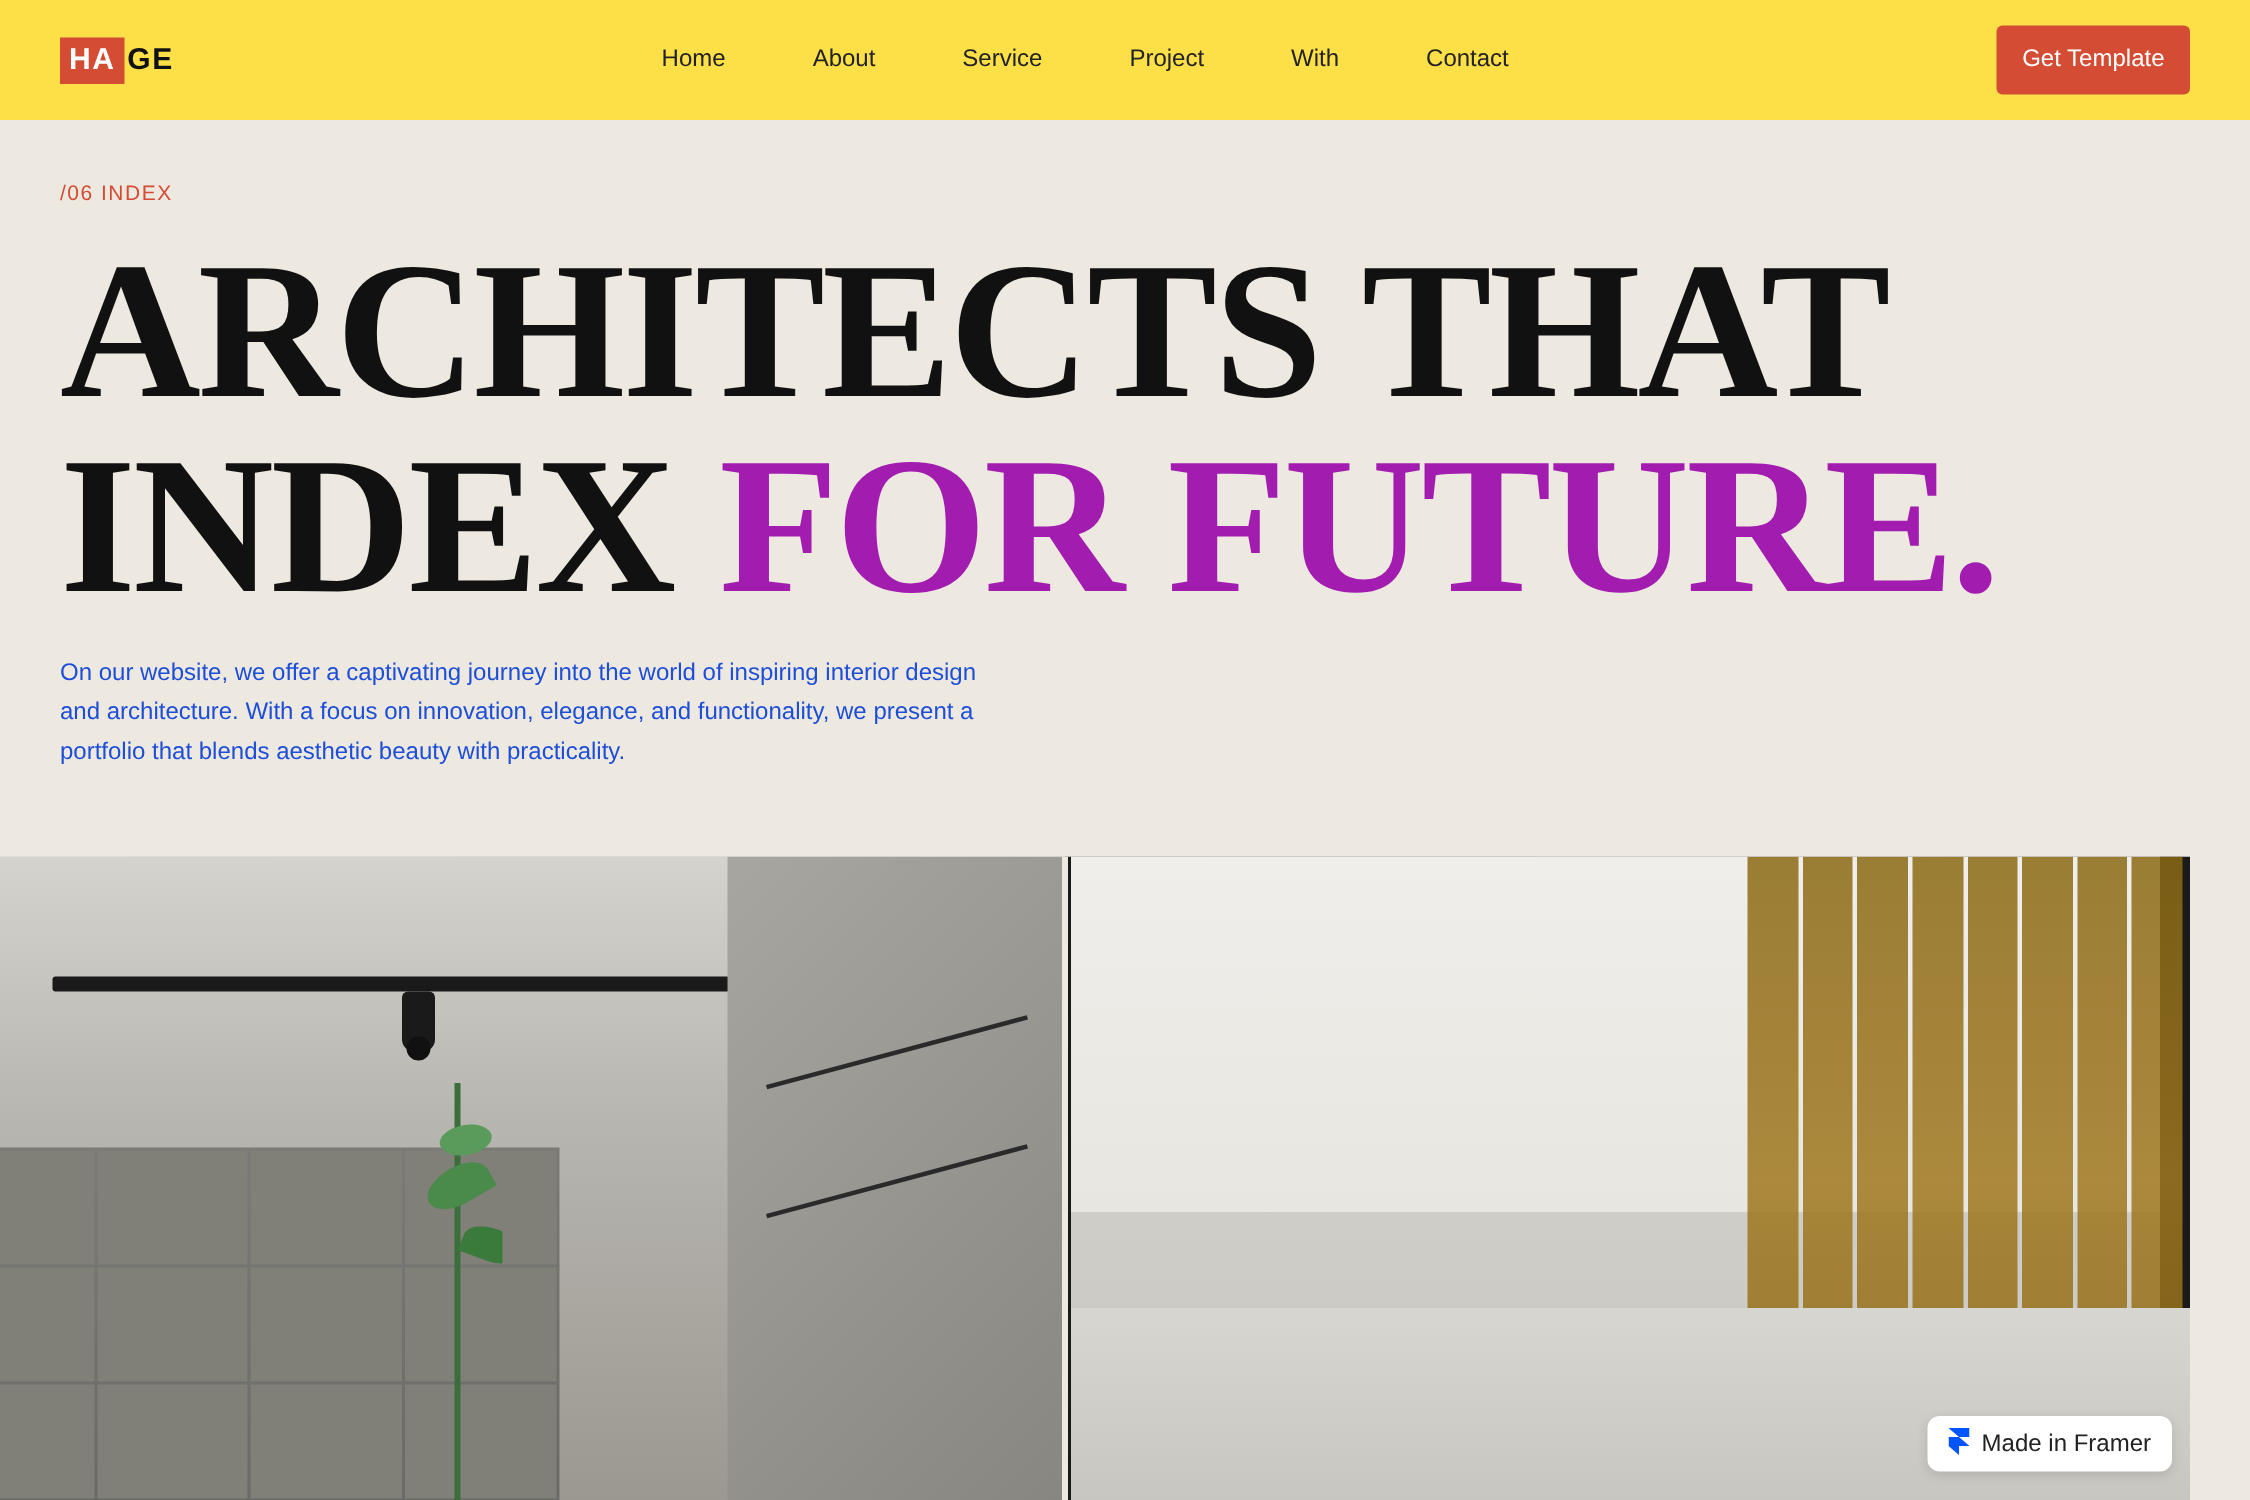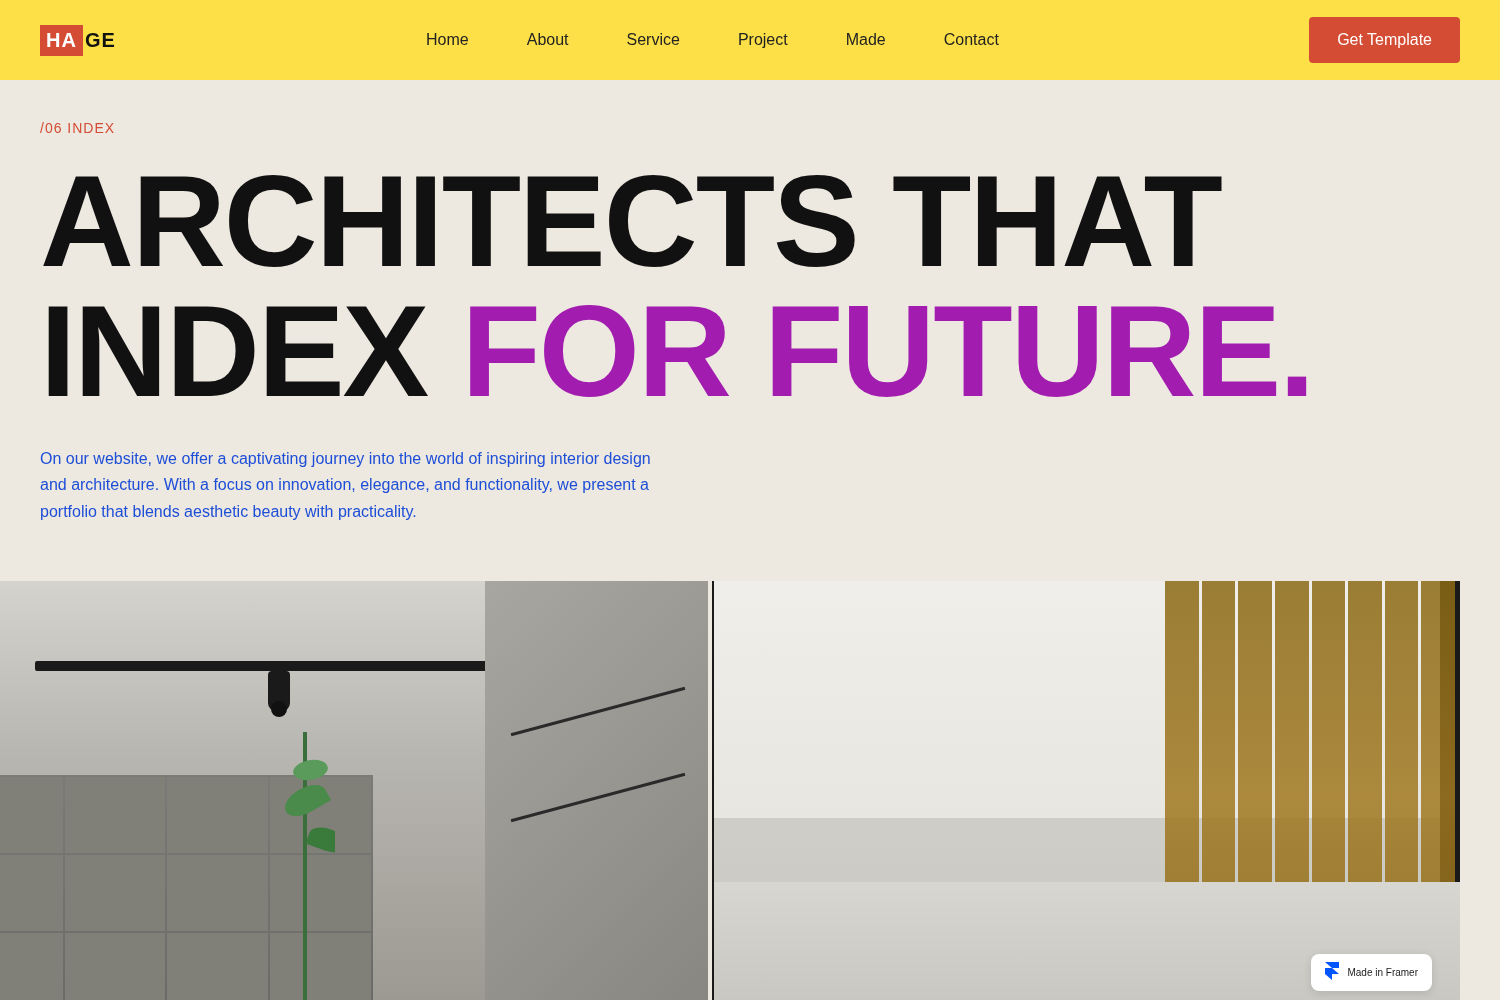--- a/index.html
+++ b/index.html
@@ -63,21 +63,21 @@
       text-decoration: none;
       color: #222;
       font-size: 16px;
       font-weight: 400;
     }
 
     .get-template-btn {
       background-color: #d44c33;
       color: #fff;
       border: none;
-      padding: 14px 28px;
+      padding: 14px 17px;
       font-size: 16px;
       font-weight: 500;
       cursor: pointer;
       border-radius: 4px;
       white-space: nowrap;
     }
 
     
     .hero {
       padding: 40px 40px 0 40px;
@@ -90,21 +90,22 @@
       letter-spacing: 1px;
       margin-bottom: 20px;
     }
 
     .hero-title {
       font-size: 130px;
       font-weight: 900;
       line-height: 1.0;
       letter-spacing: -2px;
       color: #111;
-      margin-bottom: 30px;
+      margin-bottom: 20px;
+      font-family: Liberation Serif, serif;
     }
 
     .hero-title .accent {
       color: #a21caf;
     }
 
     .hero-description {
       font-size: 16px;
       color: #1d4ed8;
       line-height: 1.65;
@@ -244,28 +245,28 @@
       right: 0;
       width: 100%;
       height: 15px;
       background: #1a1a1a;
     }
 
     
     .framer-badge {
       position: absolute;
       bottom: 20px;
-      right: 28px;
+      right: 12px;
       background: #fff;
       border-radius: 8px;
       padding: 8px 14px;
       display: flex;
       align-items: center;
       gap: 8px;
-      font-size: 10px;
+      font-size: 16px;
       color: #222;
       font-weight: 500;
       box-shadow: 0 2px 8px rgba(0,0,0,0.12);
     }
 
     .framer-icon {
       color: #0055ff;
       font-size: 14px;
     }
 
@@ -288,21 +289,21 @@
   <div class="logo">
     <span class="logo-box">HA</span>
     <span class="logo-text">GE</span>
   </div>
 
   <ul class="nav-links">
     <li><a href="#">Home</a></li>
     <li><a href="#">About</a></li>
     <li><a href="#">Service</a></li>
     <li><a href="#">Project</a></li>
-    <li><a href="#">Made</a></li>
+    <li><a href="#">With</a></li>
     <li><a href="#">Contact</a></li>
   </ul>
 
   <button class="get-template-btn">Get Template</button>
 </nav>
 
 <section class="hero">
   <p class="index-label">/06 INDEX</p>
 
   <h1 class="hero-title">

